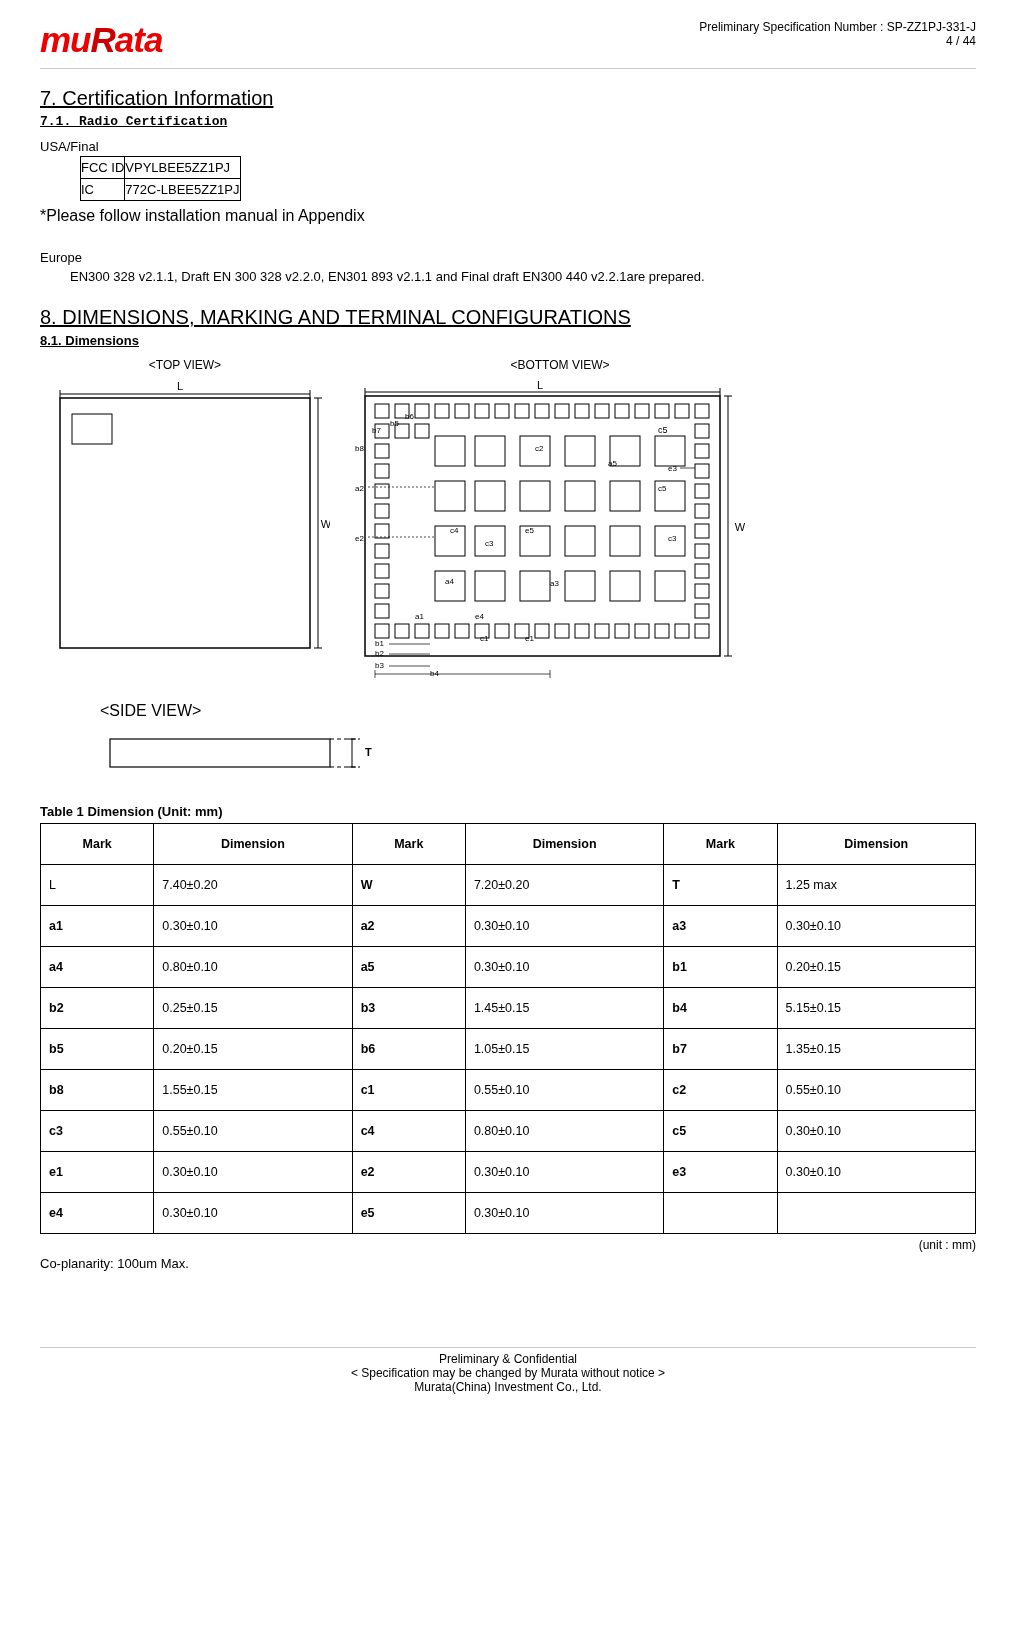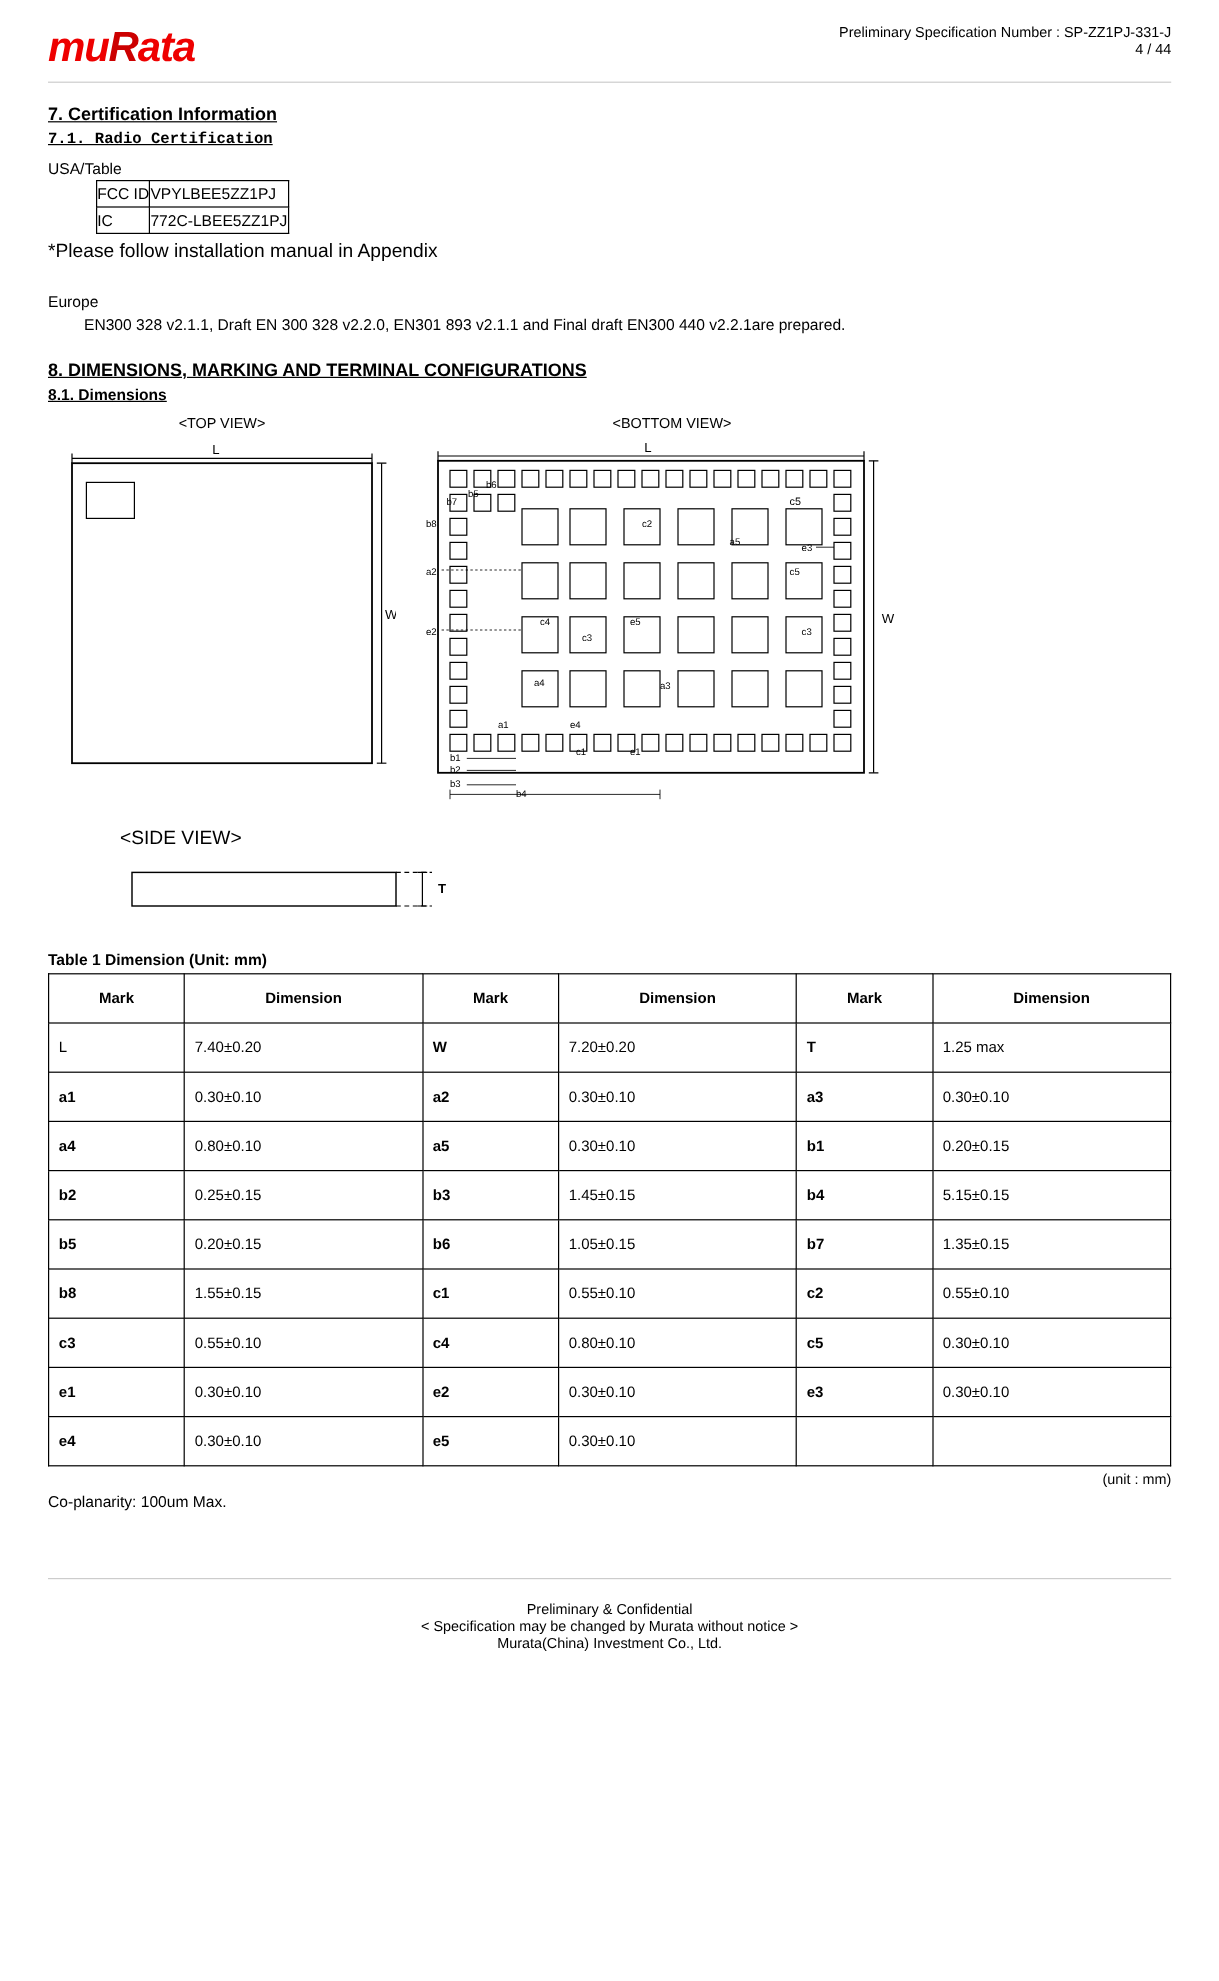--- a/index.html
+++ b/index.html
@@ -26,22 +26,22 @@
       font-weight: bold;
       color: #e00;
       letter-spacing: -1px;
     }
     .logo span { color: #c00; }
     .header-right {
       text-align: right;
       font-size: 12px;
     }
     .section-title {
-      font-size: 15px;
-      font-weight: bold;
+      font-size: 20px;
+      font-weight: normal;
       text-decoration: underline;
       margin-top: 18px;
       margin-bottom: 4px;
     }
     .subsection-title {
       font-size: 13px;
       font-weight: bold;
       text-decoration: underline;
       margin-bottom: 4px;
     }
@@ -113,25 +113,25 @@
     .footer-note {
       text-align: right;
       font-size: 12px;
       margin-top: 4px;
     }
     .coplanarity {
       font-size: 13px;
       margin-top: 4px;
     }
     .page-footer {
-      margin-top: 56px;
+      margin-top: 76px;
       text-align: center;
       font-size: 12px;
       border-top: 1px solid #ccc;
-      padding-top: 18px;
+      padding-top: 4px;
     }
     .region-label {
       font-size: 13px;
       margin-top: 6px;
       margin-bottom: 2px;
     }
     .subsection-row {
       display: flex;
       align-items: baseline;
       gap: 16px;
@@ -153,21 +153,21 @@
   </div>
 </div>
 
 
 <div class="section-title">7.   Certification Information</div>
 
 <div class="subsection-row">
   <div class="subsection-title">7.1.     Radio Certification</div>
 </div>
 
-<div class="region-label">USA/Table</div>
+<div class="region-label">USA/Final</div>
 <table class="cert-table">
   <tbody>
     <tr>
       <td>FCC ID</td>
       <td>VPYLBEE5ZZ1PJ</td>
     </tr>
     <tr>
       <td>IC</td>
       <td>772C-LBEE5ZZ1PJ</td>
     </tr>

